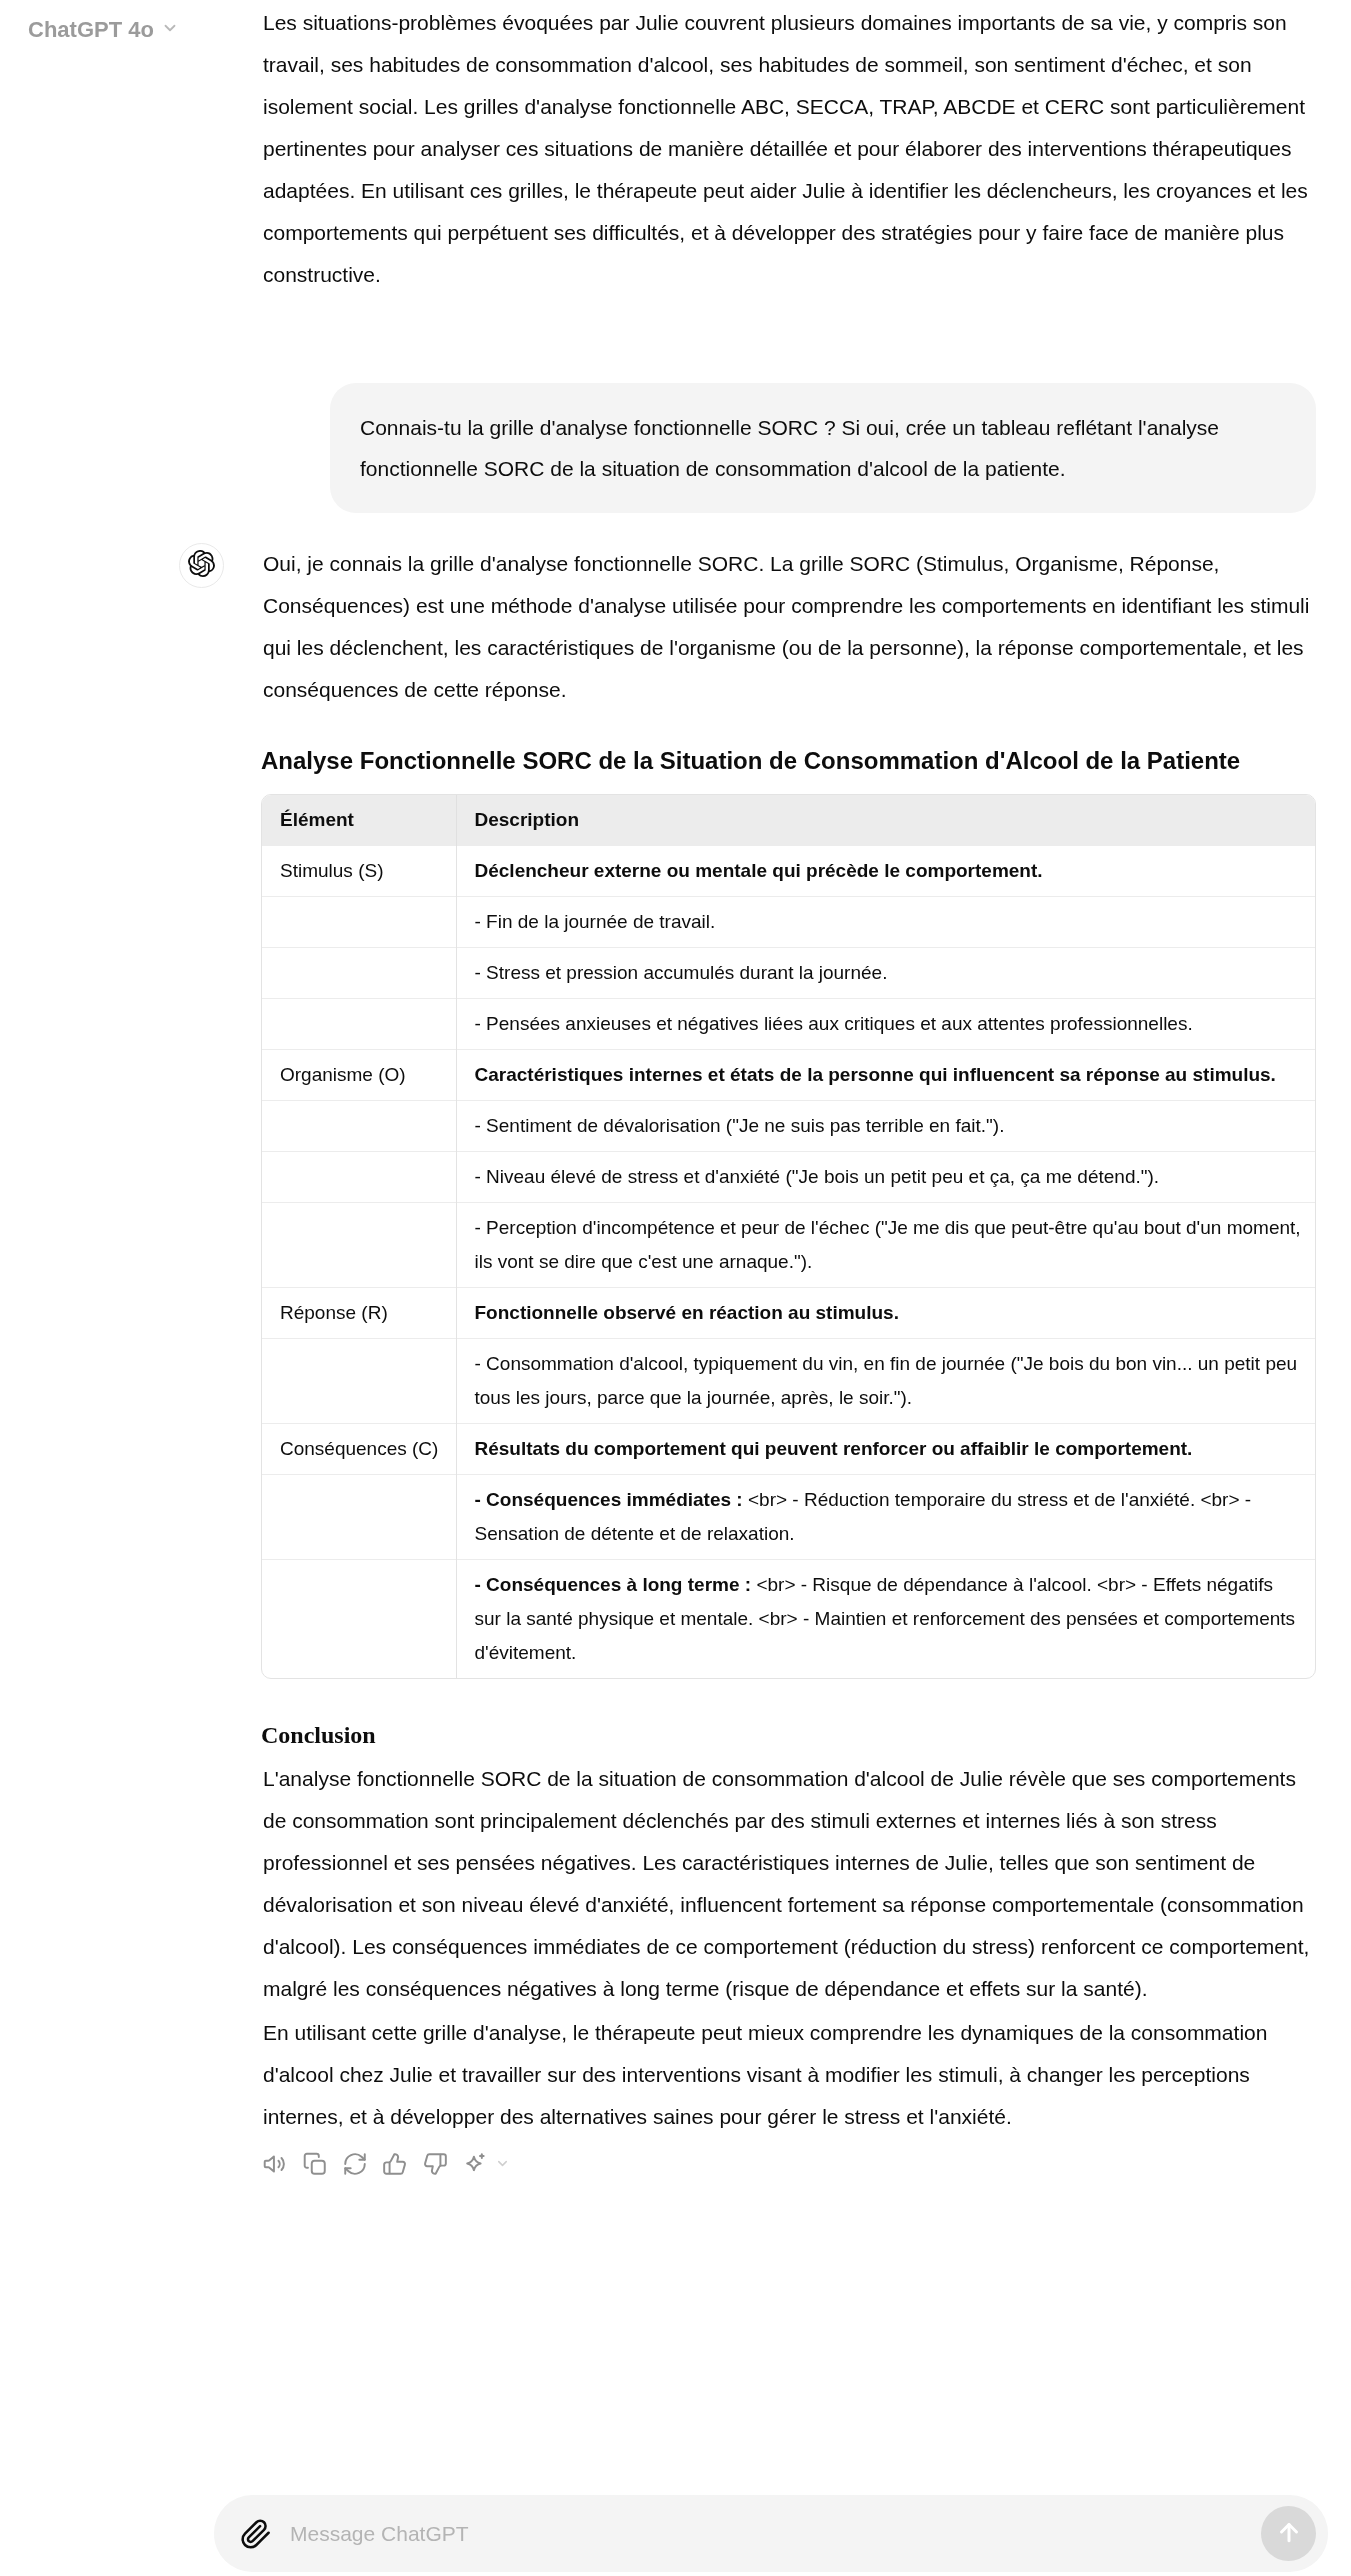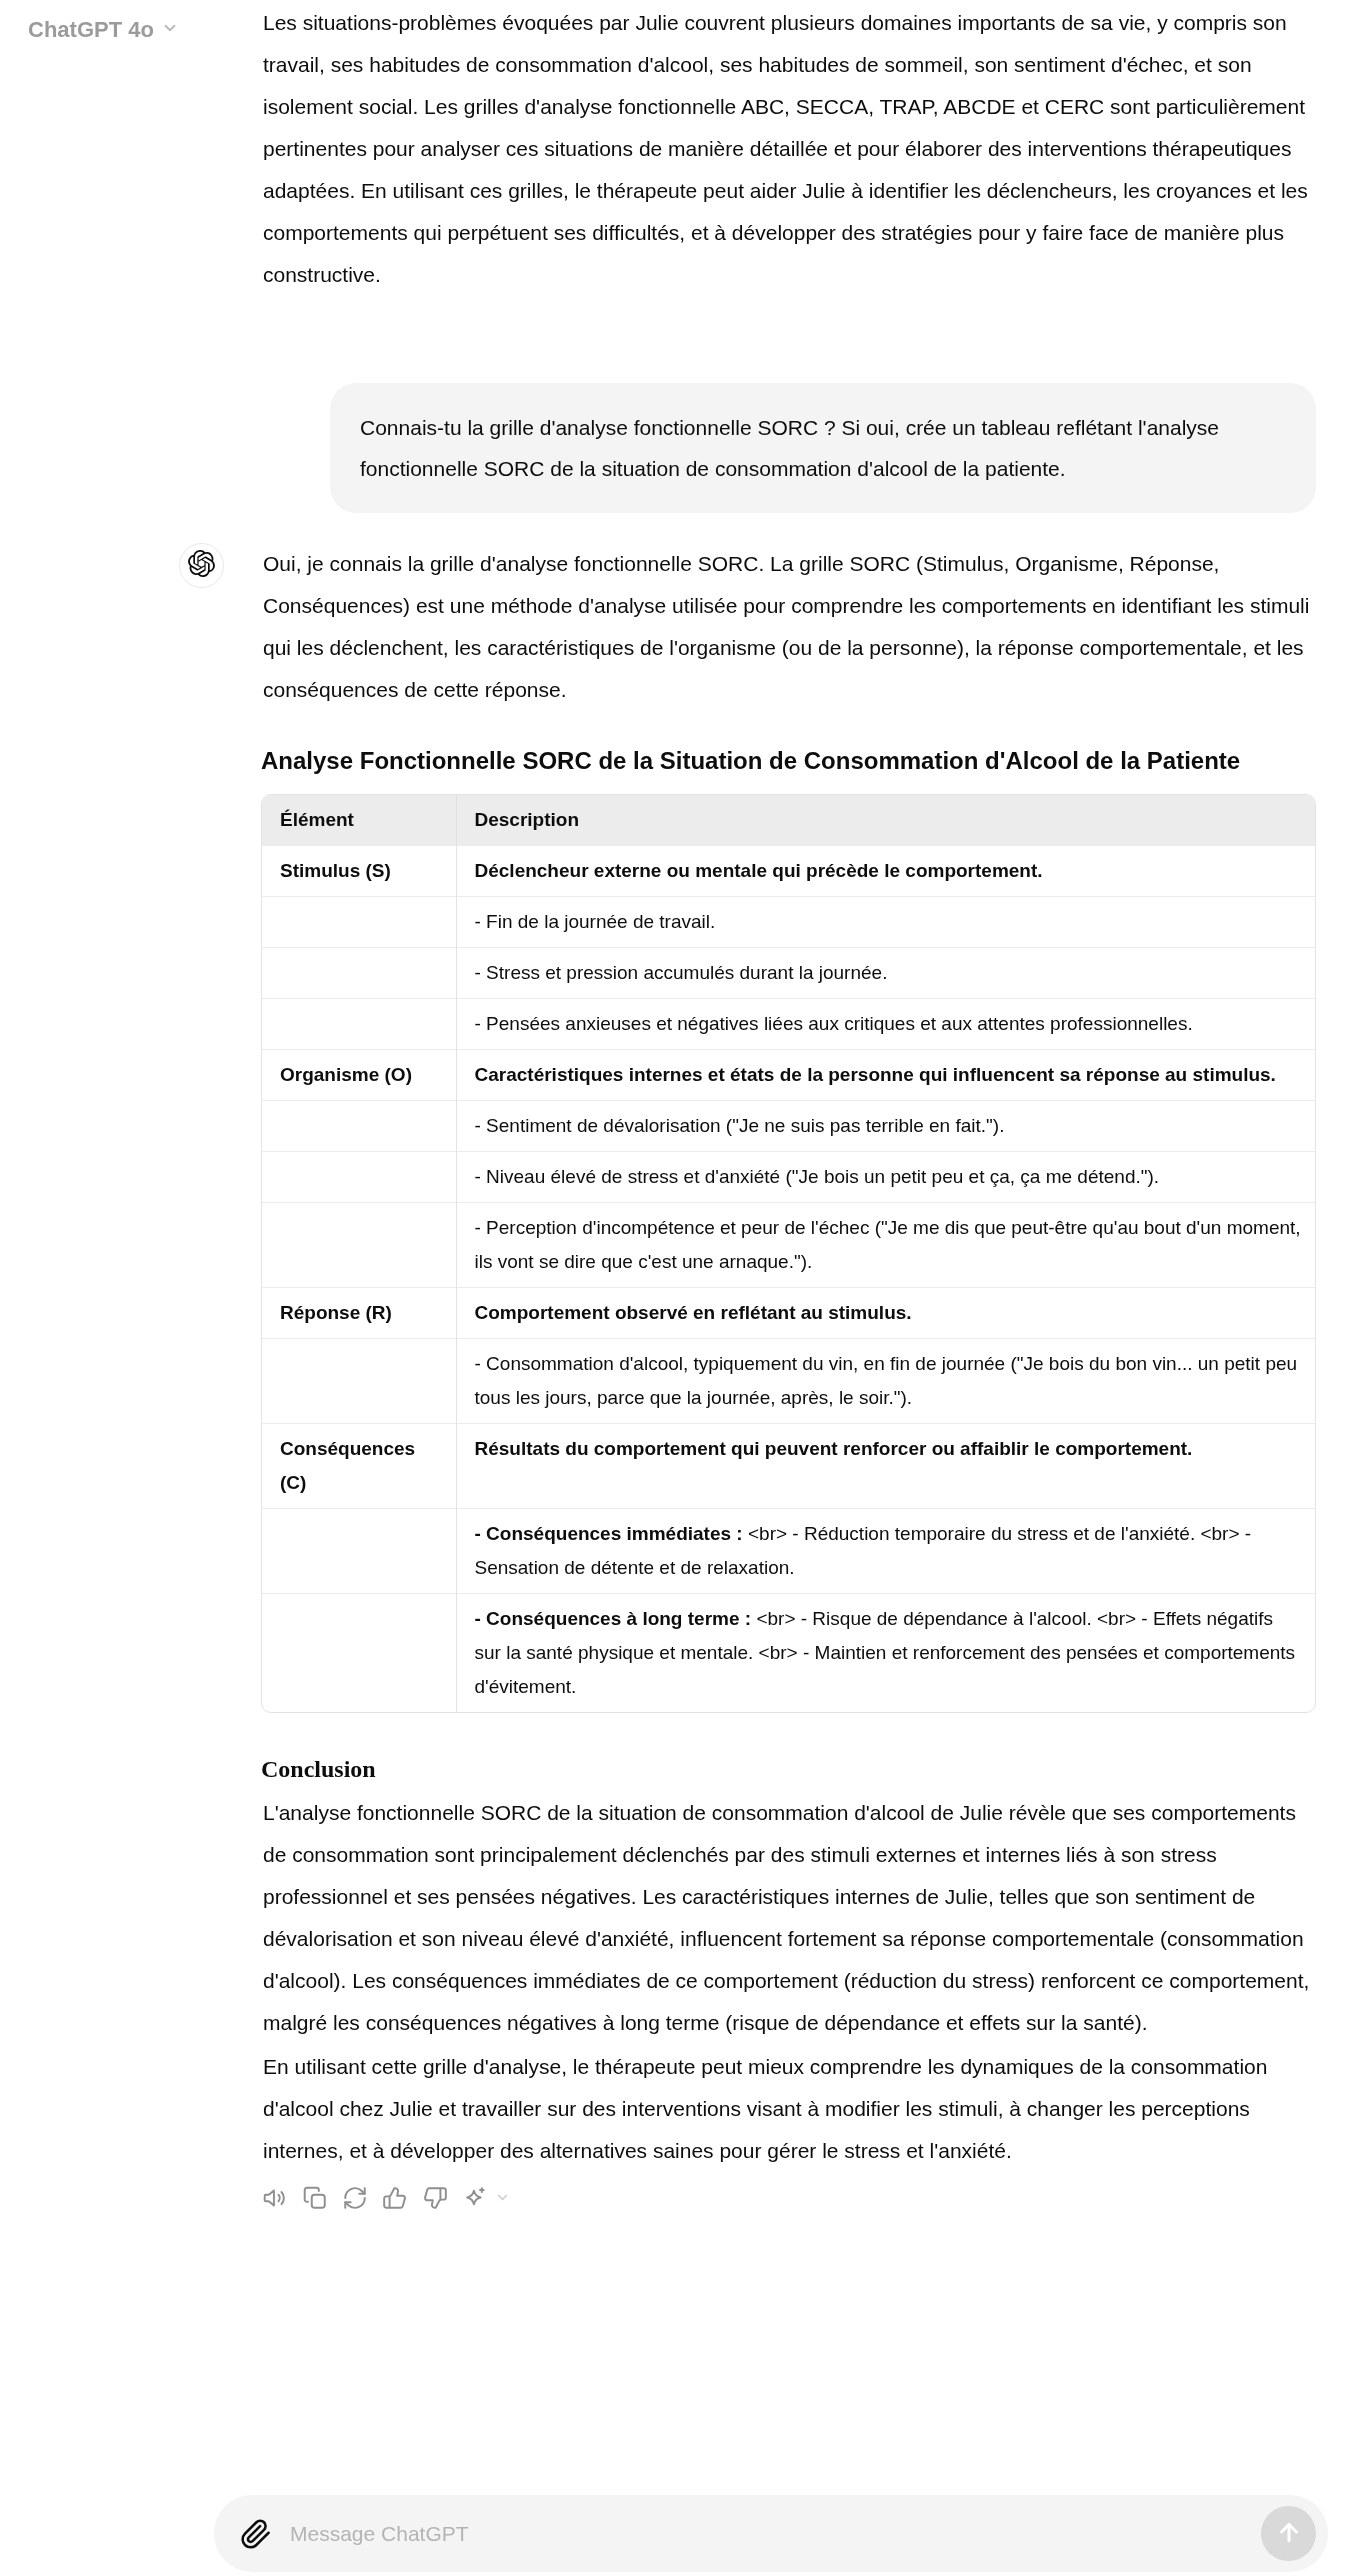--- a/index.html
+++ b/index.html
@@ -48,21 +48,21 @@
   }
   table.sorc { width:100%; border-collapse:collapse; font-size:19px; line-height:34px; }
   table.sorc th {
     background:#ececec; text-align:left; font-weight:700;
     padding:8px 18px; font-size:19px;
   }
   table.sorc td {
     vertical-align:top; padding:8px 14px 8px 18px;
     border-top:1px solid #ececec;
   }
-  table.sorc td.el { width:194px; border-right:1px solid #e3e3e3; font-weight:700; }
+  table.sorc td.el { width:194px; border-right:1px solid #e3e3e3; font-weight:400; }
   table.sorc th.el-h { width:194px; border-right:1px solid #e0e0e0; }
   table.sorc tr.cat td.desc { font-weight:700; }
   table.sorc .bold-prefix { font-weight:700; }
 
   .para { margin:14px 0 0 0; }
   .para2 { margin:26px 0 0 0; }
 
   
   .actions { display:flex; align-items:center; gap:13px; margin-top:14px; color:#8f8f8f; }
   .actions .act { width:27px; height:27px; display:flex; align-items:center; justify-content:center; cursor:pointer; }
@@ -157,21 +157,21 @@
           <tr>
             <td class="el"></td>
             <td class="desc">- Niveau élevé de stress et d'anxiété ("Je bois un petit peu et ça, ça me détend.").</td>
           </tr>
           <tr>
             <td class="el"></td>
             <td class="desc">- Perception d'incompétence et peur de l'échec ("Je me dis que peut-être qu'au bout d'un moment, ils vont se dire que c'est une arnaque.").</td>
           </tr>
           <tr class="cat">
             <td class="el">Réponse (R)</td>
-            <td class="desc">Comportement observé en reflétant au stimulus.</td>
+            <td class="desc">Fonctionnelle observé en réaction au stimulus.</td>
           </tr>
           <tr>
             <td class="el"></td>
             <td class="desc">- Consommation d'alcool, typiquement du vin, en fin de journée ("Je bois du bon vin... un petit peu tous les jours, parce que la journée, après, le soir.").</td>
           </tr>
           <tr class="cat">
             <td class="el">Conséquences (C)</td>
             <td class="desc">Résultats du comportement qui peuvent renforcer ou affaiblir le comportement.</td>
           </tr>
           <tr>

